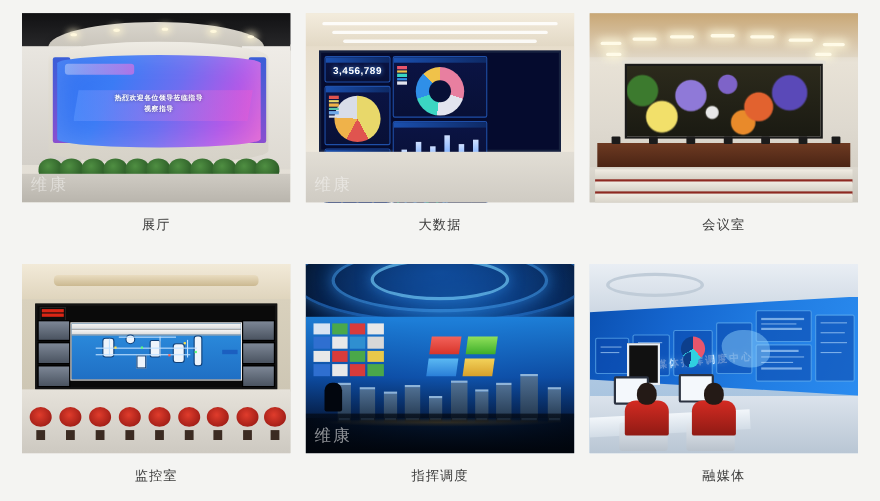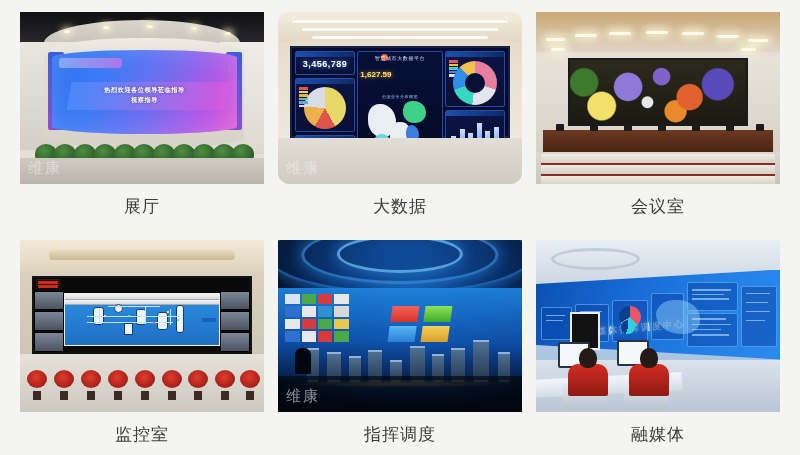--- a/index.html
+++ b/index.html
@@ -31,21 +31,21 @@
   }
   .photo {
     width: 100%;
     height: 172px;
     position: relative;
     overflow: hidden;
     background: #0a0d18;
   }
   .caption {
     margin-top: 14px;
-    font-size: 17px;
+    font-size: 12px;
     color: #3b3b3b;
     letter-spacing: 1px;
     line-height: 1;
     text-align: center;
   }
   .wm {
     position: absolute;
     left: 8px;
     bottom: 6px;
     font-size: 15px;
@@ -99,21 +99,21 @@
     letter-spacing: .5px; text-shadow: 0 0 3px rgba(0,0,0,.45); font-weight: bold;
   }
   .p1 .side-panel { position: absolute; top: 40px; width: 16px; height: 78px; background: linear-gradient(#3a5fd8, #8a4fd0); border-radius: 2px; }
   .p1 .planter {
     position: absolute; left: 6%; right: 4%; bottom: 20px; height: 26px;
   }
   .p1 .bush { position: absolute; bottom: 0; width: 22px; height: 20px; border-radius: 50% 50% 40% 40%; background: radial-gradient(circle at 40% 35%, #4f8f42, #1f4a1d); }
   .p1 .floor { position: absolute; left: 0; right: 0; bottom: 0; height: 26px; background: linear-gradient(#cfcbc3, #b9b5ad); }
 
   
-  .p2 { background: linear-gradient(#efe6d4 0%, #e8e0d0 22%, #e6e2da 72%, #dad6cf 100%); border-radius: 12px; }
+  .p2 { background: linear-gradient(#efe6d4 0%, #e8e0d0 22%, #e6e2da 72%, #dad6cf 100%); }
   .p2 .ceil { position: absolute; left:0; right:0; top:0; height: 34px; background: linear-gradient(#f3ecdd, #e0d6c2); }
   .p2 .ceil-line { position:absolute; left: 6%; right: 6%; height: 3px; background: rgba(255,255,255,.85); border-radius: 2px; }
   .p2 .wall { position: absolute; left: 0; right: 0; top: 30px; bottom: 30px; background: linear-gradient(#e7ddcb, #efeae0); }
   .p2 .videowall {
     position: absolute; left: 5%; right: 5%; top: 34px; bottom: 46px;
     background: #050b2e; border: 2px solid #16213f; box-sizing: border-box;
     display: grid; grid-template-columns: 1fr 1.45fr 1fr; gap: 2px; padding: 3px;
   }
   .p2 .vcol { display: flex; flex-direction: column; gap: 3px; }
   .p2 .card { background: linear-gradient(#0b1445, #081036); border: 1px solid #1f4fa8; border-radius: 2px; position: relative; overflow: hidden; }
@@ -326,37 +326,20 @@
                 <span></span>
                 <span></span>
               <span></span>
                 <span></span>
                 <span></span>
                 <span></span>
             </div>
           </div>
         </div>
 
-        <div class="vcol">
-          <div class="card" style="flex:1;background:linear-gradient(#061039,#03081f)">
-            <div class="logo-dot"></div>
-            <div class="toptitle">智慧城市大数据平台</div>
-            <div class="kpi">1,627.59</div>
-            <div style="position:absolute;left:0;right:0;top:30%;text-align:center;color:#9ec4ff;font-size:4px;letter-spacing:.5px">全国业务分布概览</div>
-            <div class="map">
-              <div class="mapblob" style="left:0;top:6%;width:42%;height:44%"></div>
-              <div class="mapblob g" style="left:54%;top:2%;width:34%;height:30%"></div>
-              <div class="mapblob c" style="left:8%;top:46%;width:30%;height:40%"></div>
-              <div class="mapblob" style="left:34%;top:30%;width:34%;height:46%"></div>
-              <div class="mapblob b" style="left:58%;top:34%;width:20%;height:24%"></div>
-              <div class="mapblob g" style="left:44%;top:52%;width:22%;height:26%"></div>
-              <div class="mapblob" style="left:62%;top:58%;width:22%;height:28%"></div>
-            </div>
-          </div>
-        </div>
 
         <div class="vcol">
           <div class="card" style="flex:0 0 54px">
             <div class="hdr"></div>
             <div class="legend">
               <i style="background:#e8566c"></i>
                 <i style="background:#f0c24a"></i>
               <i style="background:#3bd6c2"></i>
                 <i style="background:#2f8fe8"></i>
               <i style="background:#e2e4ee"></i>

